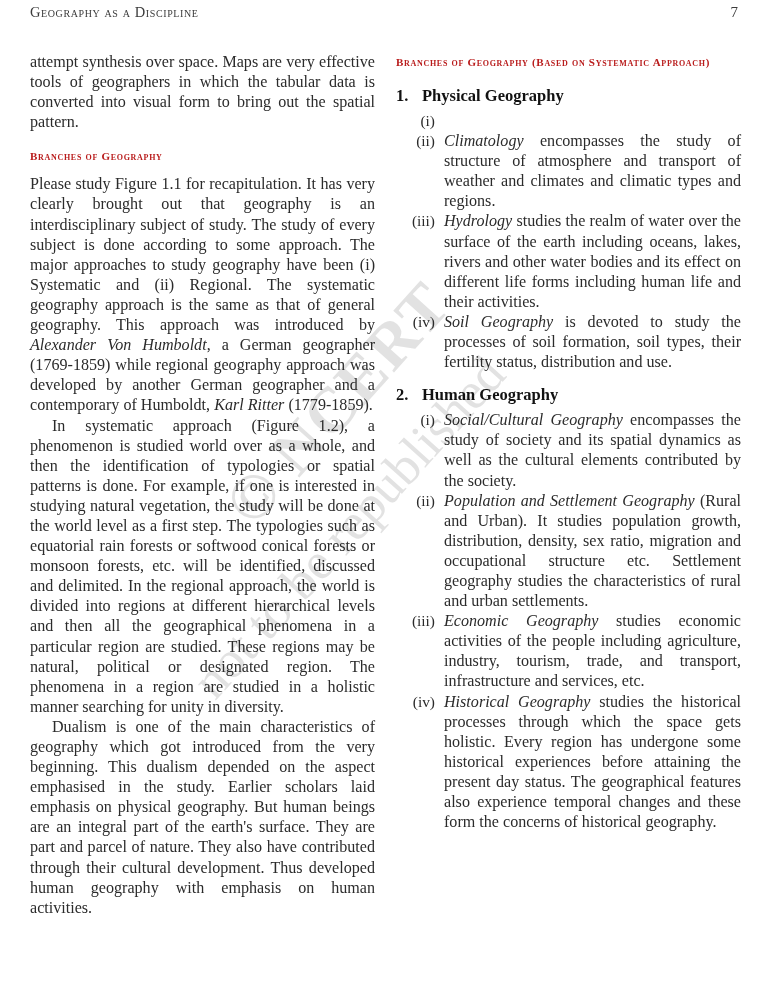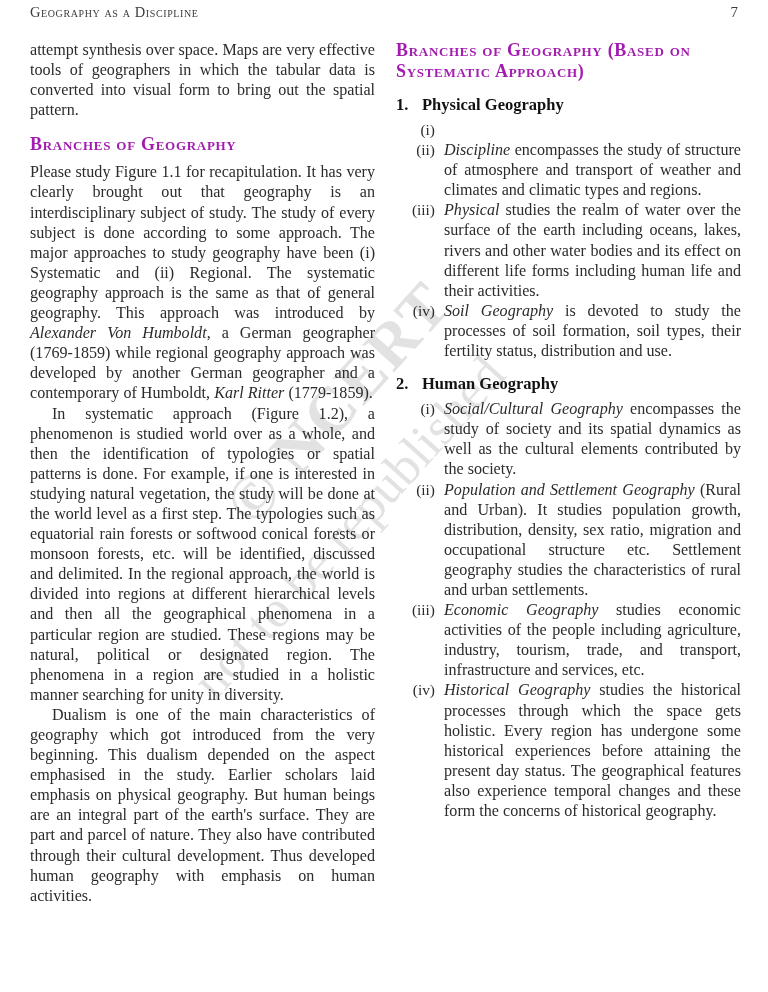--- a/index.html
+++ b/index.html
@@ -79,46 +79,46 @@
   #columns {
     position: absolute;
     top: 36px;
     left: 30px;
     width: 708px;
     height: 950px;
     z-index: 2;
   }
   .col {
     position: absolute;
-    top: 4px;
+    top: 16px;
     width: 345px;
     font-family: Liberation Serif, serif;
   }
   .col-left  { left: 0px; }
   .col-right { left: 366px; }
 
   p.para {
     margin: 0 0 0 0;
     font-size: 16.1px;
     line-height: 20.1px;
     text-align: justify;
     text-justify: inter-word;
     hyphens: none;
   }
   p.para + p.para { margin-top: 0px; }
   p.indent { text-indent: 22px; }
 
   h2.sec-head {
     margin: 14px 0 7px 0;
-    font-size: 18px;
+    font-size: 11px;
     font-weight: bold;
     font-variant: small-caps;
     letter-spacing: 0.7px;
     line-height: 21px;
-    color: #a21caf;
+    color: #b91c1c;
   }
   h2.sec-head.first { margin-top: 0; }
 
   h3.num-head {
     margin: 12px 0 5px 0;
     font-size: 16.5px;
     font-weight: bold;
     line-height: 21px;
     color: #121212;
     display: flex;
@@ -194,25 +194,25 @@
       <h3 class="num-head">
         <span class="nh-num">1.</span>
         <span class="nh-text">Physical Geography</span>
       </h3>
       <ol class="roman-list">
         <li>
           <span class="rl-marker">(i)</span>
         </li>
         <li>
           <span class="rl-marker">(ii)</span>
-          <span class="rl-body"><span class="it">Discipline</span><span> encompasses the study of structure of atmosphere and transport of weather and climates and climatic types and regions.</span></span>
+          <span class="rl-body"><span class="it">Climatology</span><span> encompasses the study of structure of atmosphere and transport of weather and climates and climatic types and regions.</span></span>
         </li>
         <li>
           <span class="rl-marker">(iii)</span>
-          <span class="rl-body"><span class="it">Physical</span><span> studies the realm of water over the surface of the earth including oceans, lakes, rivers and other water bodies and its effect on different  life forms  including human life and their activities.</span></span>
+          <span class="rl-body"><span class="it">Hydrology</span><span> studies the realm of water over the surface of the earth including oceans, lakes, rivers and other water bodies and its effect on different  life forms  including human life and their activities.</span></span>
         </li>
         <li>
           <span class="rl-marker">(iv)</span>
           <span class="rl-body"><span class="it">Soil Geography</span><span> is devoted to study the processes of soil formation, soil types, their fertility status, distribution and use.</span></span>
         </li>
       </ol>
 
       <h3 class="num-head">
         <span class="nh-num">2.</span>
         <span class="nh-text">Human Geography</span>

